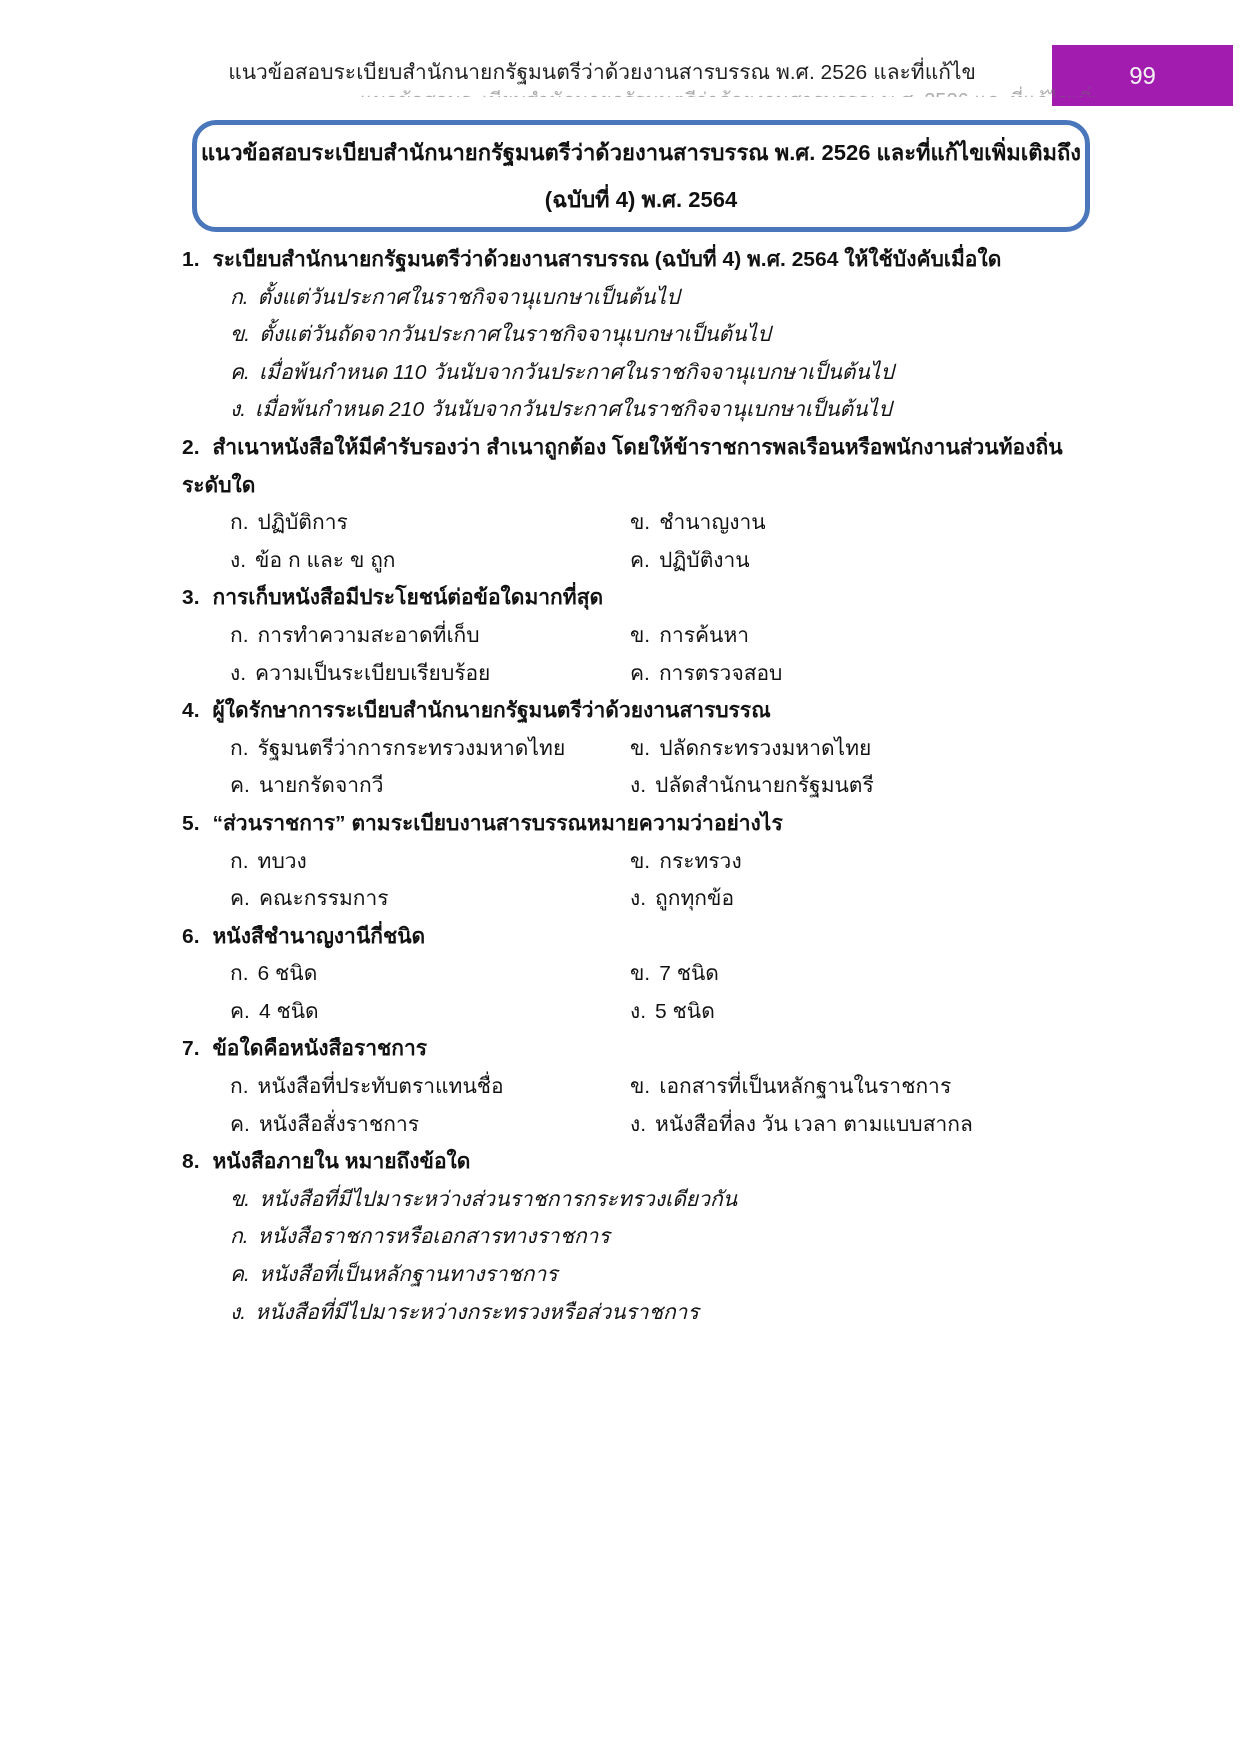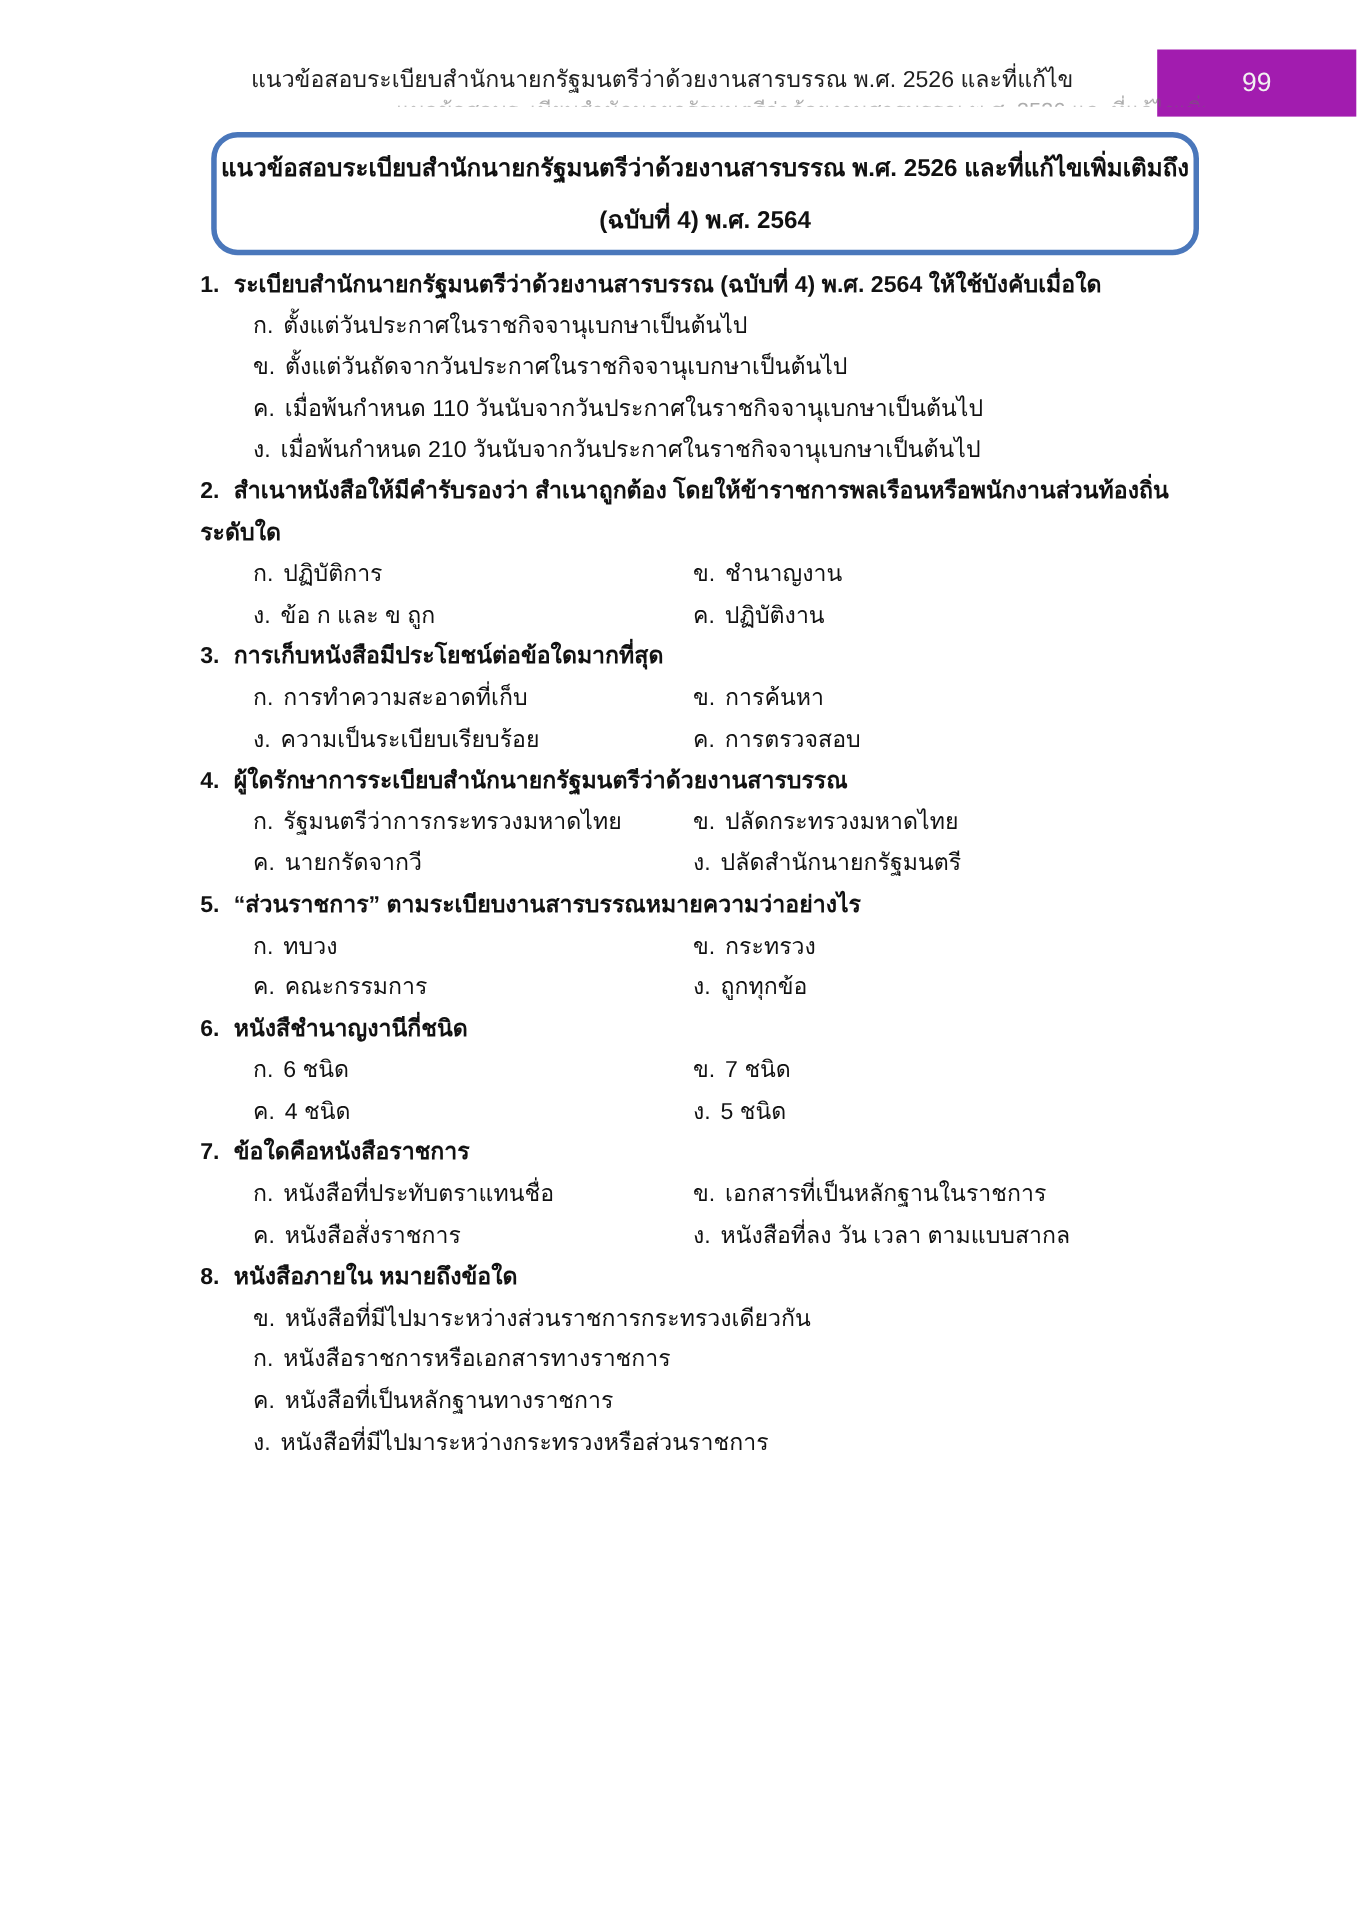--- a/index.html
+++ b/index.html
@@ -22,21 +22,21 @@
     border:5px solid #4a77bb;border-radius:24px;background:#ffffff;
     display:flex;flex-direction:column;align-items:center;justify-content:center;gap:12px;
     font-weight:bold;font-size:22px;color:#111;}
   .title-box .tline{white-space:nowrap;}
 
   
   .questions{position:absolute;top:240px;left:182px;width:926px;font-size:21px;color:#121212;}
   .row{line-height:37.6px;white-space:nowrap;}
   .q-head{font-weight:bold;}
   .q-num{display:inline-block;margin-right:13px;}
-  .opts-1col{padding-left:48px;}
+  .opts-1col{padding-left:48px;font-style:italic;}
   .opts-2col{display:grid;grid-template-columns:400px auto;padding-left:48px;}
   .opt-label{margin-right:9px;}
 
   
   .footer-rule{position:absolute;top:1622px;left:147px;width:960px;height:10px;box-sizing:border-box;
     background:#4b78c8;border-top:2px solid #2f5496;border-bottom:2px solid #2f5496;}
   .brand{position:absolute;top:1641px;left:575px;display:flex;align-items:center;gap:10px;}
   .brand-divider{width:3px;height:50px;background:#c7c8ca;}
   .brand-text{display:flex;flex-direction:column;line-height:1;}
   .brand-name{font-size:31px;font-weight:bold;color:#a16207;letter-spacing:1px;margin-left:47px;}

